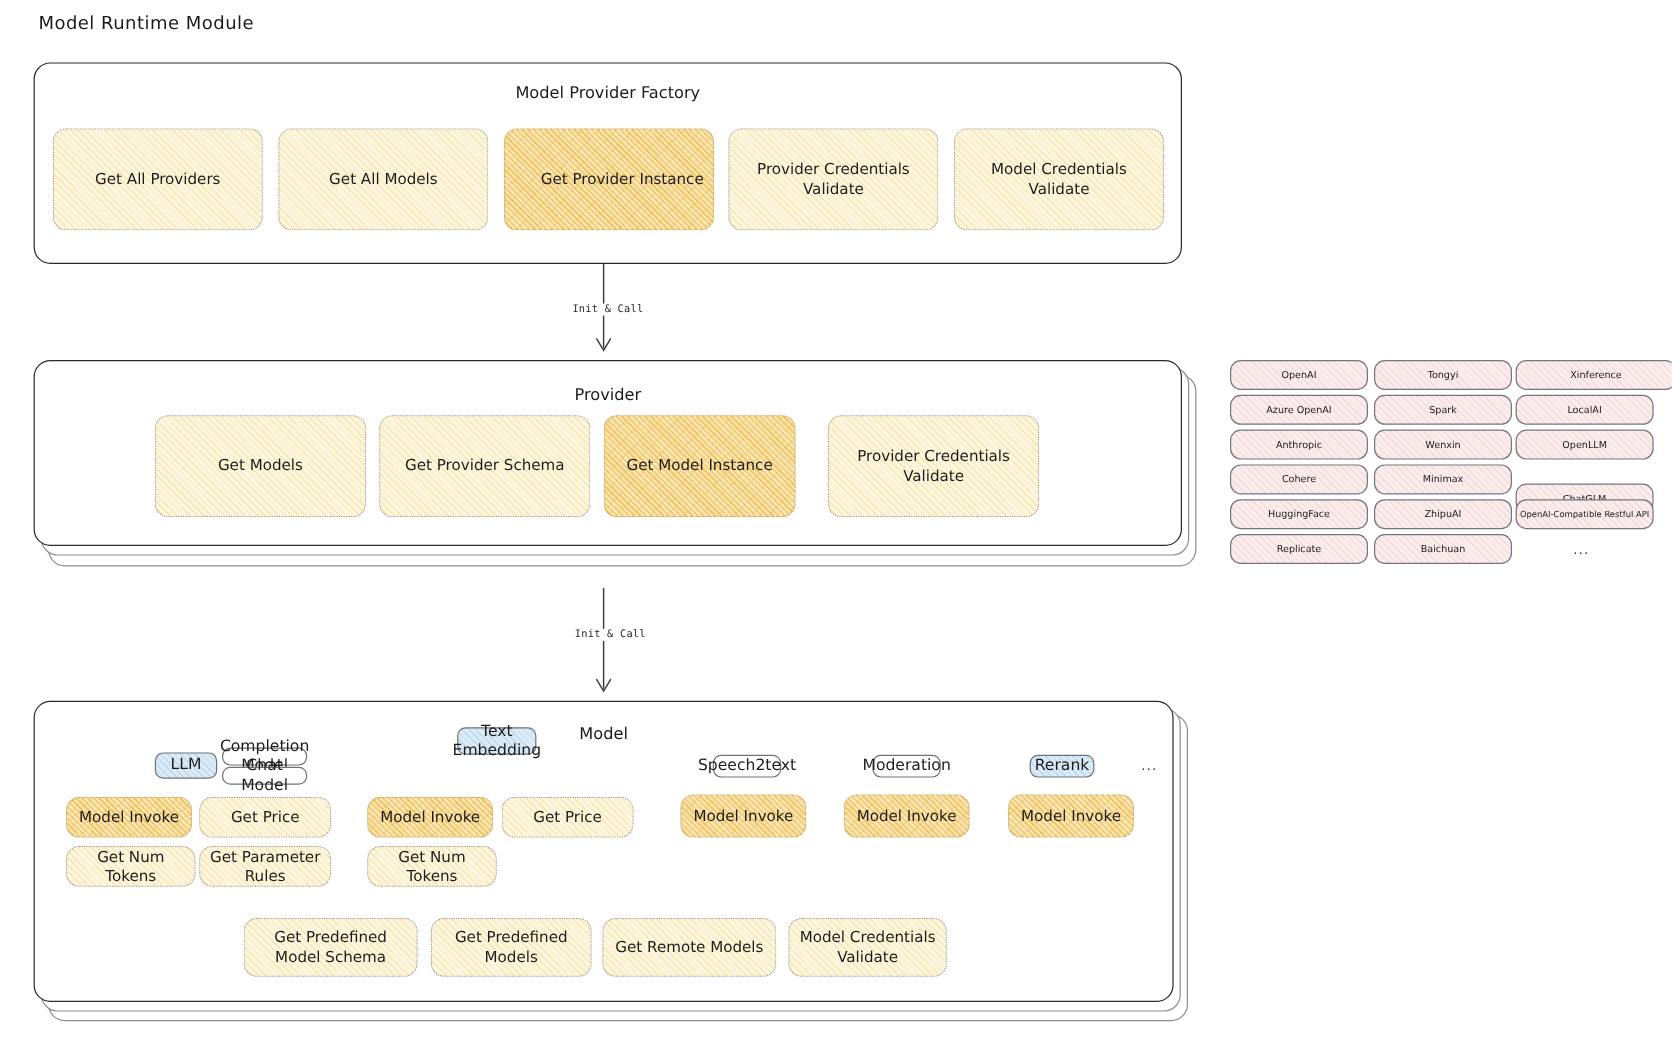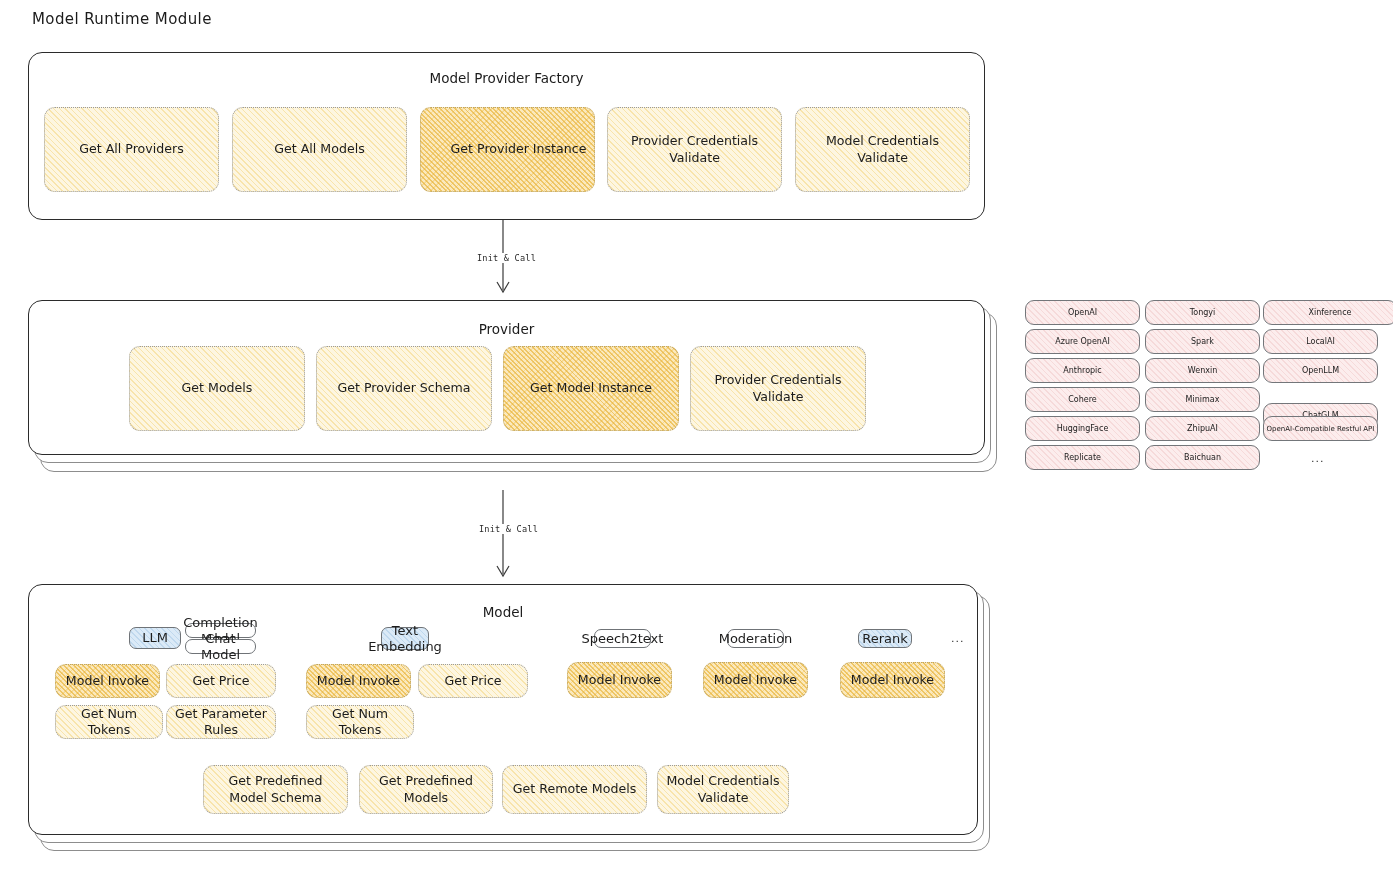--- a/index.html
+++ b/index.html
@@ -172,21 +172,21 @@
 </svg>
 <div class="arrow-label" style="left:474px; top:253px;">Init &amp; Call</div>
 
 <div class="card-ghost" style="left:40px; top:312px; width:957px; height:160px;"></div>
 <div class="card-ghost" style="left:34px; top:306px; width:957px; height:157px;"></div>
 <div class="card" style="left:28px; top:300px; width:957px; height:155px;"></div>
 <div class="card-title hand" style="left:28px; top:321px; width:957px;">Provider</div>
 
 <div class="node hand" style="left:129px; top:346px; width:176px; height:85px;">Get Models</div>
 <div class="node hand" style="left:316px; top:346px; width:176px; height:85px;">Get Provider Schema</div>
-<div class="node hl hand" style="left:503px; top:346px; width:176px; height:85px;">Get Model Instance</div>
+<div class="node hl hand" style="left:503px; top:346px; width:160px; height:85px;">Get Model Instance</div>
 <div class="node hand" style="left:690px; top:346px; width:176px; height:85px;">Provider Credentials Validate</div>
 
 <div class="chip hand" style="left:1025px; top:300px; width:115px; height:25px;">OpenAI</div>
 <div class="chip hand" style="left:1025px; top:329px; width:115px; height:25px;">Azure OpenAI</div>
 <div class="chip hand" style="left:1025px; top:358px; width:115px; height:25px;">Anthropic</div>
 <div class="chip hand" style="left:1025px; top:387px; width:115px; height:25px;">Cohere</div>
 <div class="chip hand" style="left:1025px; top:416px; width:115px; height:25px;">HuggingFace</div>
 <div class="chip hand" style="left:1025px; top:445px; width:115px; height:25px;">Replicate</div>
 
 <div class="chip hand" style="left:1145px; top:300px; width:115px; height:25px;">Tongyi</div>
@@ -216,21 +216,21 @@
 
 <div class="badge blue hand" style="left:129px; top:627px; width:52px; height:22px;">LLM</div>
 <div class="badge hand" style="left:185px; top:623px; width:71px; height:15px;">Completion Model</div>
 <div class="badge hand" style="left:185px; top:639px; width:71px; height:15px;">Chat Model</div>
 
 <div class="node hl hand" style="left:55px; top:664px; width:105px; height:34px;">Model Invoke</div>
 <div class="node hand" style="left:166px; top:664px; width:110px; height:34px;">Get Price</div>
 <div class="node hand" style="left:55px; top:705px; width:108px; height:34px;">Get Num Tokens</div>
 <div class="node hand" style="left:166px; top:705px; width:110px; height:34px;">Get Parameter Rules</div>
 
-<div class="badge blue hand" style="left:381px; top:627px; width:48px; height:23px;">Text Embedding</div>
+<div class="badge blue hand" style="left:381px; top:606px; width:66px; height:23px;">Text Embedding</div>
 
 <div class="node hl hand" style="left:306px; top:664px; width:105px; height:34px;">Model Invoke</div>
 <div class="node hand" style="left:418px; top:664px; width:110px; height:34px;">Get Price</div>
 <div class="node hand" style="left:306px; top:705px; width:108px; height:34px;">Get Num Tokens</div>
 
 <div class="badge hand" style="left:594px; top:629px; width:57px; height:19px;">Speech2text</div>
 <div class="node hl hand" style="left:567px; top:662px; width:105px; height:36px;">Model Invoke</div>
 
 <div class="badge hand" style="left:727px; top:629px; width:57px; height:19px;">Moderation</div>
 <div class="node hl hand" style="left:703px; top:662px; width:105px; height:36px;">Model Invoke</div>

